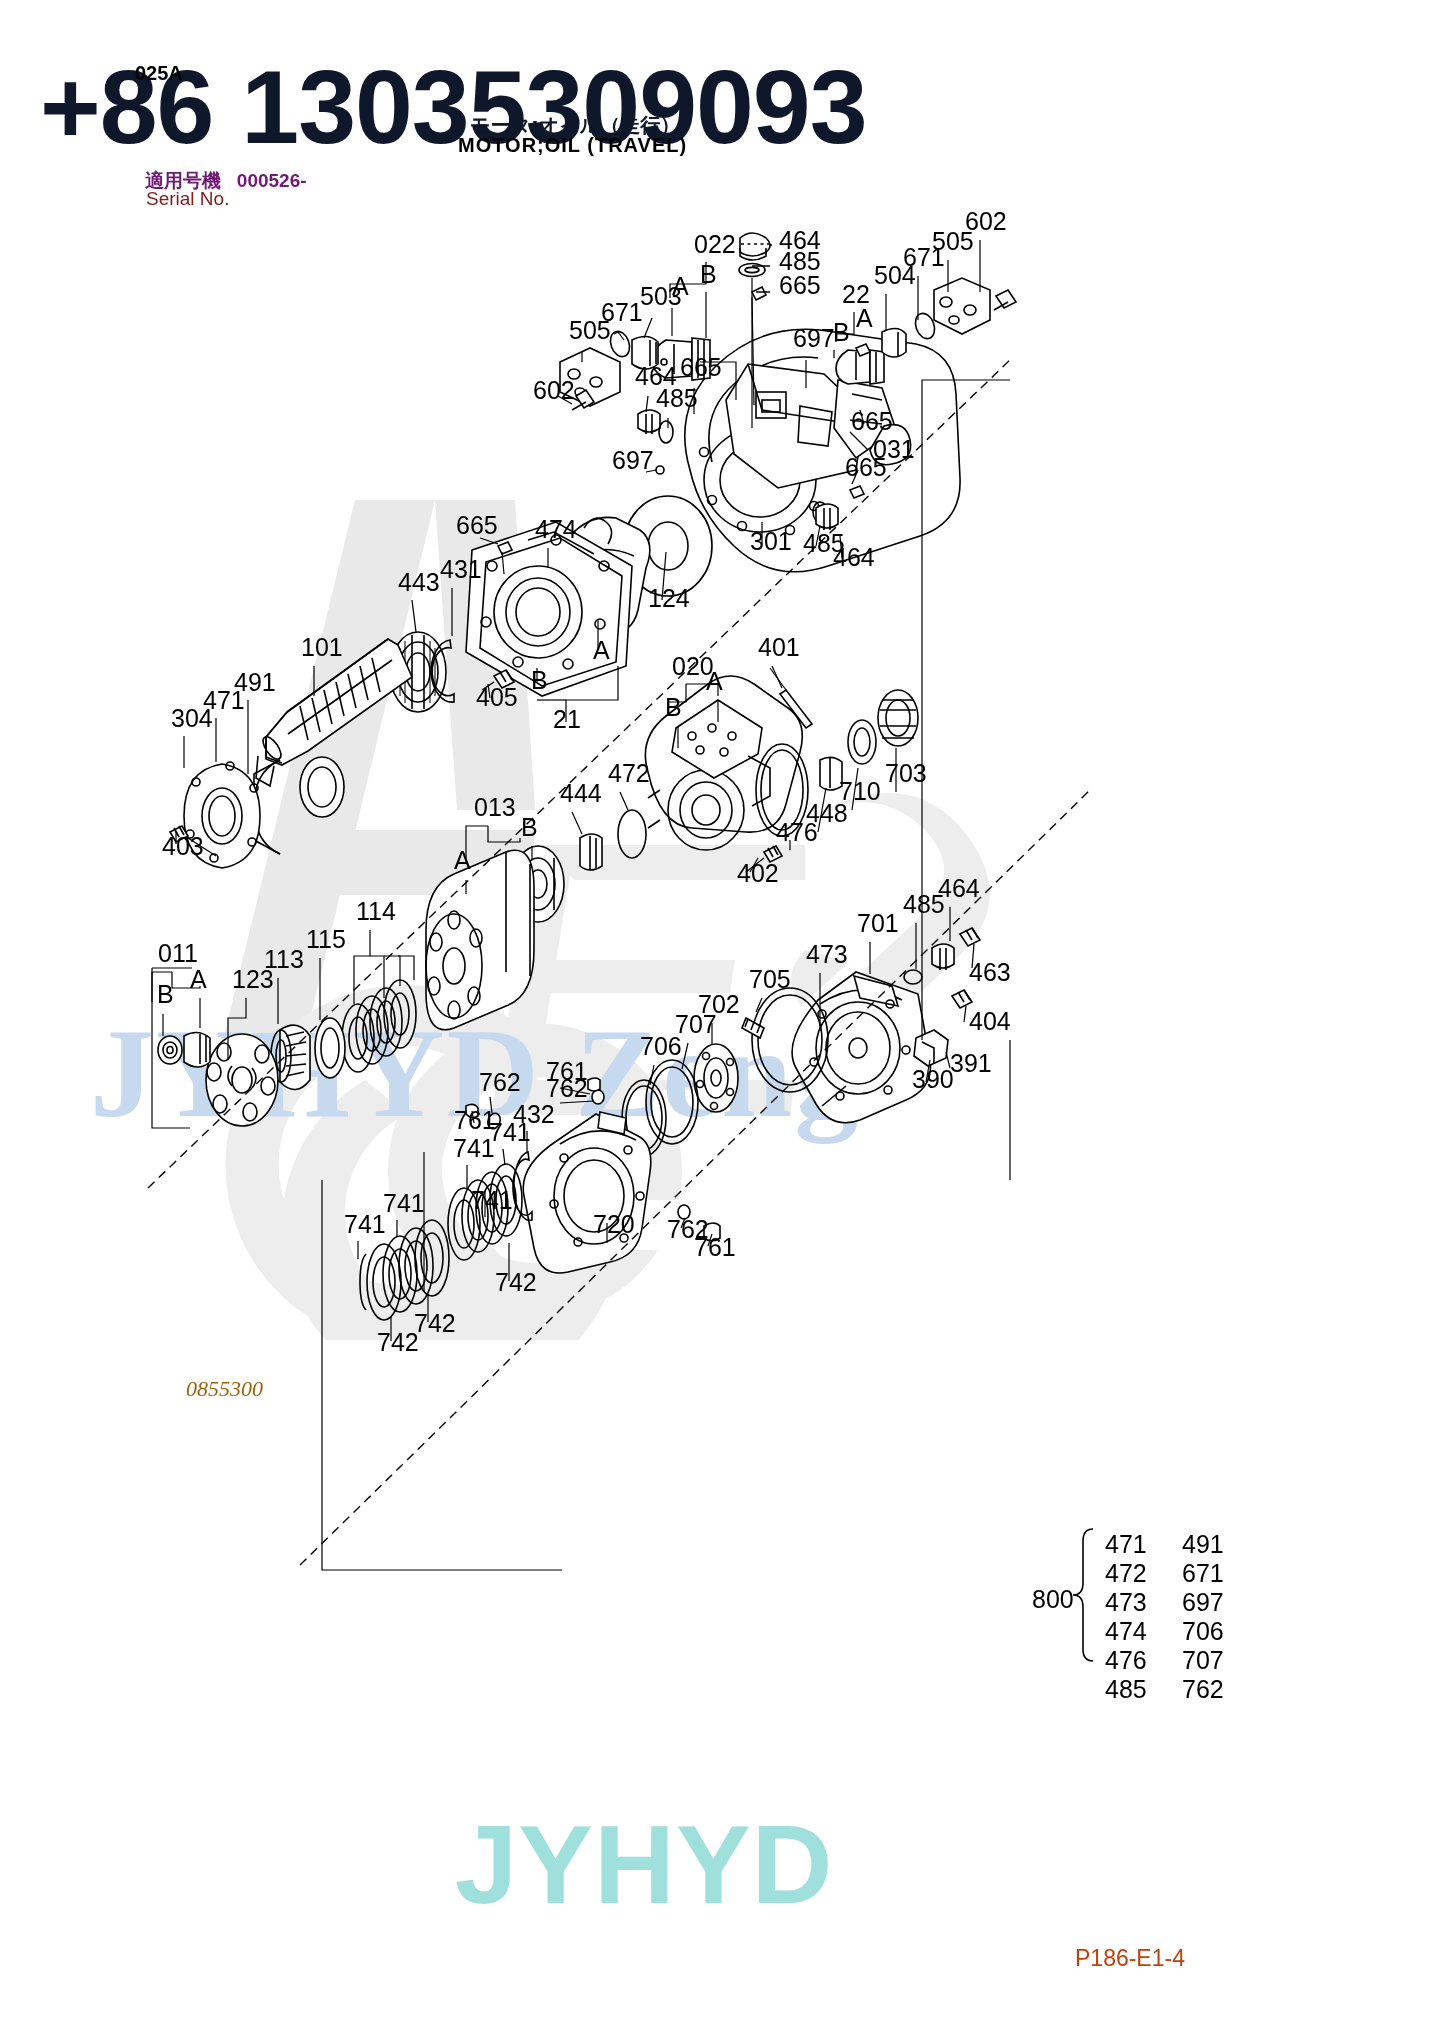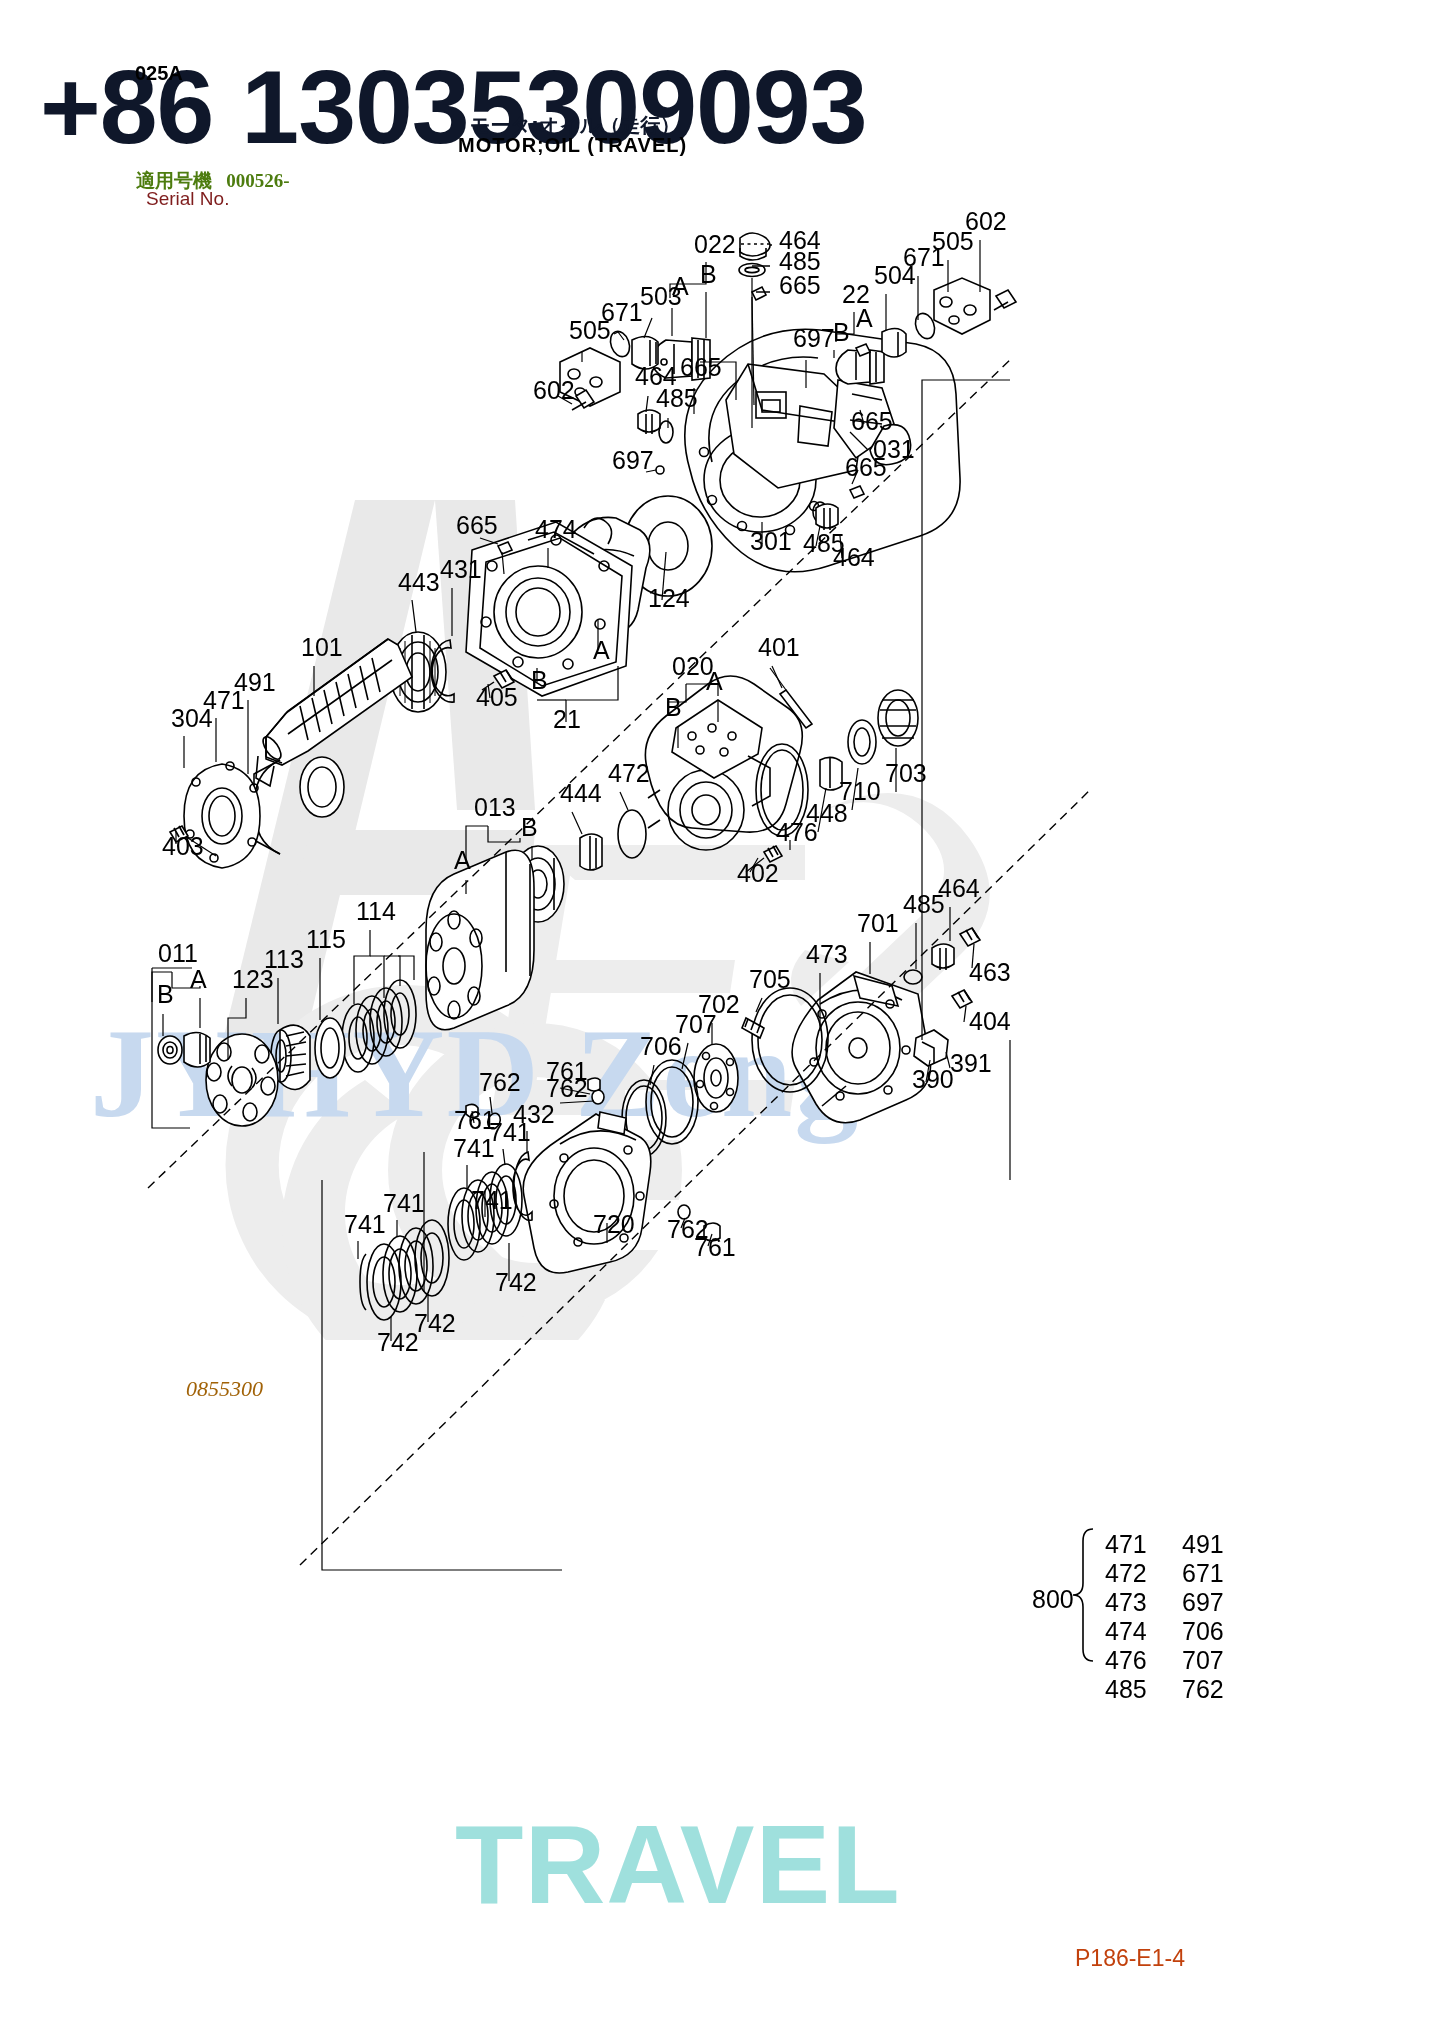--- a/index.html
+++ b/index.html
@@ -101,26 +101,26 @@
     font-family: "Liberation Sans", sans-serif;
     font-weight: bold;
     font-size: 20px;
     color: #000;
     letter-spacing: 1px;
     z-index: 6;
     white-space: nowrap;
   }
   .hdr-serial-jp {
     position: absolute;
-    left: 136px;
+    left: 145px;
     top: 168px;
-    font-family: Liberation Serif, serif;
+    font-family: Liberation Sans, sans-serif;
     font-weight: bold;
     font-size: 19px;
-    color: #4d7c0f;
+    color: #701a75;
     z-index: 6;
     white-space: nowrap;
   }
   .hdr-serial-en {
     position: absolute;
     left: 146px;
     top: 188px;
     font-family: "Liberation Sans", sans-serif;
     font-size: 19px;
     color: #7f1d1d;
@@ -189,21 +189,21 @@
       <path d="M700 340 q70 -40 120 10 q40 42 -4 86 l-80 76 l38 40 l80 -76 q56 -54 10 -118 q-58 -80 -164 -18 Z" fill="#ededed"></path>
       <path d="M700 470 q-26 28 -4 56 l48 -44 Z" fill="#ededed"></path>
 
       <path d="M430 560 a180 180 0 1 0 0 250 l-46 -46 a120 120 0 1 1 0 -158 Z" fill="#ededed"></path>
       <path d="M260 600 a170 170 0 1 0 240 220 l-48 -46 a110 110 0 1 1 -150 -140 Z" fill="#ededed"></path>
       <circle cx="430" cy="690" r="120" fill="none" stroke="#ededed" stroke-width="54"></circle>
       <path d="M520 610 L640 610 L640 660 L520 660 Z" fill="#ffffff"></path>
       <path d="M520 720 L640 720 L640 770 L520 770 Z" fill="#ffffff"></path>
     </svg>
     <div class="wm-blue-text">JYHYD Zeng</div>
-    <div class="wm-cyan-text">TRAVEL</div>
+    <div class="wm-cyan-text">JYHYD</div>
   </div>
 
   <div class="wm-phone">+86 13035309093</div>
 
   <div class="hdr-code">025A</div>
   <div class="hdr-title-jp">モータ;オイル（走行）</div>
   <div class="hdr-title-en">MOTOR;OIL (TRAVEL)</div>
   <div class="hdr-serial-jp">
     <span>適用号機</span>
     &nbsp;&nbsp;<span>000526-</span>

